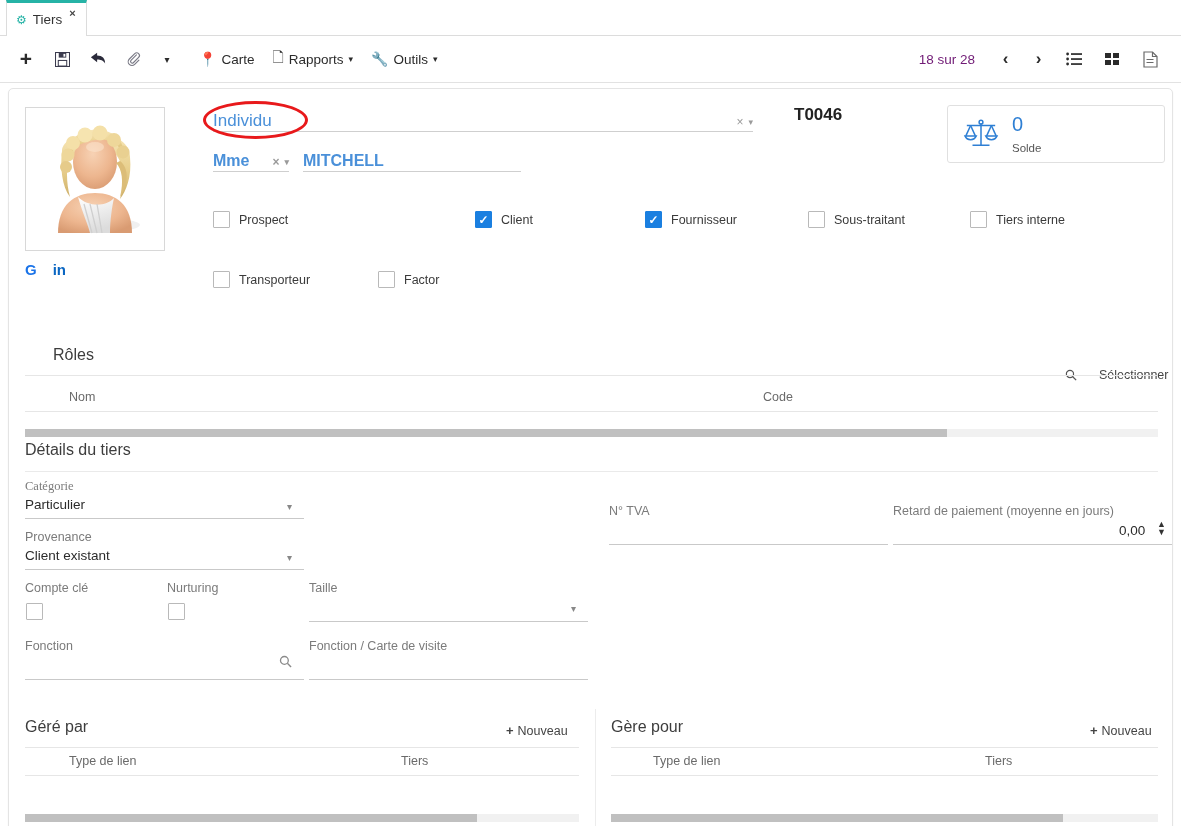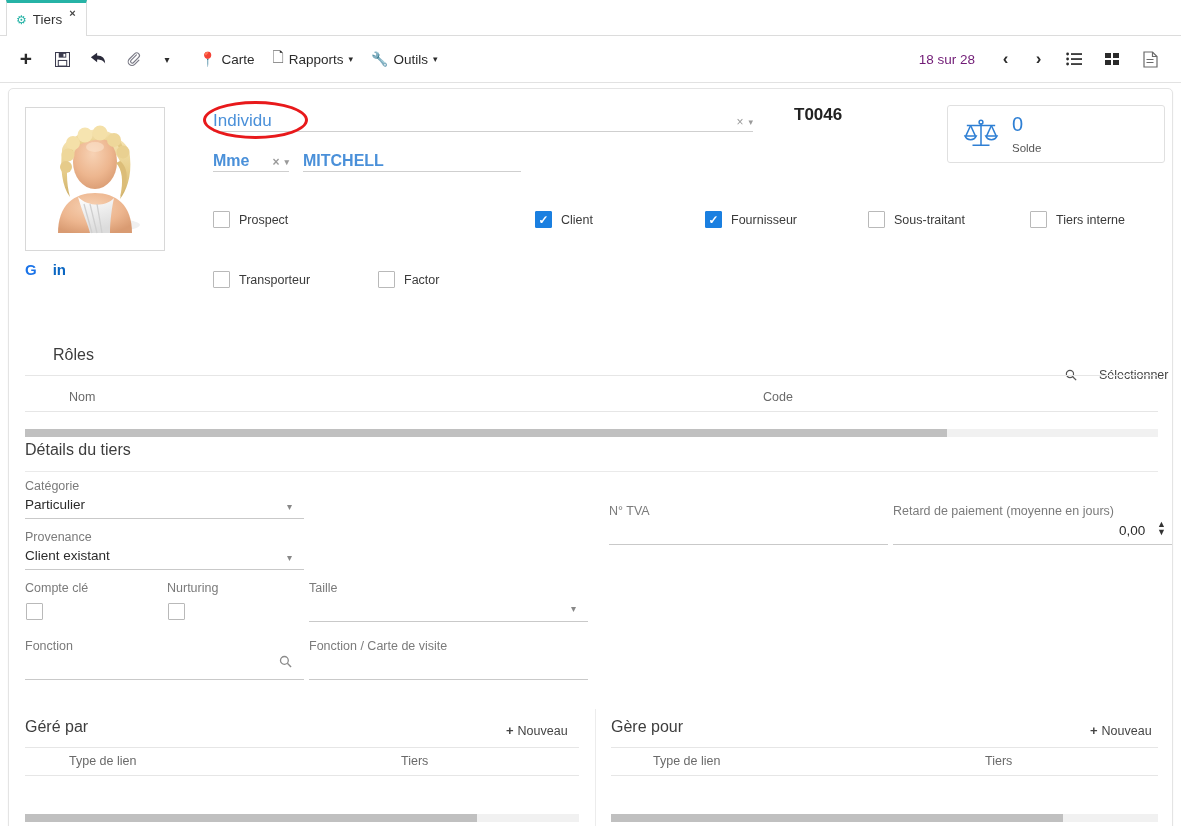--- a/index.html
+++ b/index.html
@@ -379,21 +379,21 @@
         <path d="M25 20 a6.5 6.5 0 0 0 12 0 Z"></path>
       </g>
     </svg>
     <span>
       <div class="solde-num">0</div>
       <div class="solde-lbl">Solde</div>
     </span>
   </div>
 
   <div class="cb-row r1">
-    <div class="cb" style="width:322px">
+    <div class="cb" style="width:262px">
       <span class="box"></span>
       <span class="lbl">Prospect</span>
     </div>
     <div class="cb on" style="width:170px">
       <span class="box"></span>
       <span class="lbl">Client</span>
     </div>
     <div class="cb on" style="width:163px">
       <span class="box"></span>
       <span class="lbl">Fournisseur</span>
@@ -431,21 +431,21 @@
   <div class="tbl-head" style="left:60px; top:301px;">Nom</div>
   <div class="tbl-head" style="left:754px; top:301px;">Code</div>
   <div class="hr-full" style="left:16px; top:322px; width:1133px;"></div>
   <div class="hscroll" style="left:16px; top:340px; width:1133px;">
     <div class="thumb" style="width:922px;"></div>
   </div>
 
   <div class="sec-title" style="left:16px; top:352px;">Détails du tiers</div>
   <div class="panel-line" style="left:16px; top:382px; width:1133px;"></div>
 
-  <div class="flabel" style="left:16px; top:390px;">Catégorie</div>
+  <div class="flabel" style="left:16px; top:390px;font-family:Liberation Serif, serif;">Catégorie</div>
   <div class="fvalue" style="left:16px; top:408px;">Particulier</div>
   <div class="fcaret" style="left:278px; top:412px;">▾</div>
   <div class="fline" style="left:16px; top:429px; width:279px;"></div>
 
   <div class="flabel" style="left:16px; top:441px;">Provenance</div>
   <div class="fvalue" style="left:16px; top:459px;">Client existant</div>
   <div class="fcaret" style="left:278px; top:463px;">▾</div>
   <div class="fline" style="left:16px; top:480px; width:279px;"></div>
 
   <div class="flabel" style="left:16px; top:492px;">Compte clé</div>

